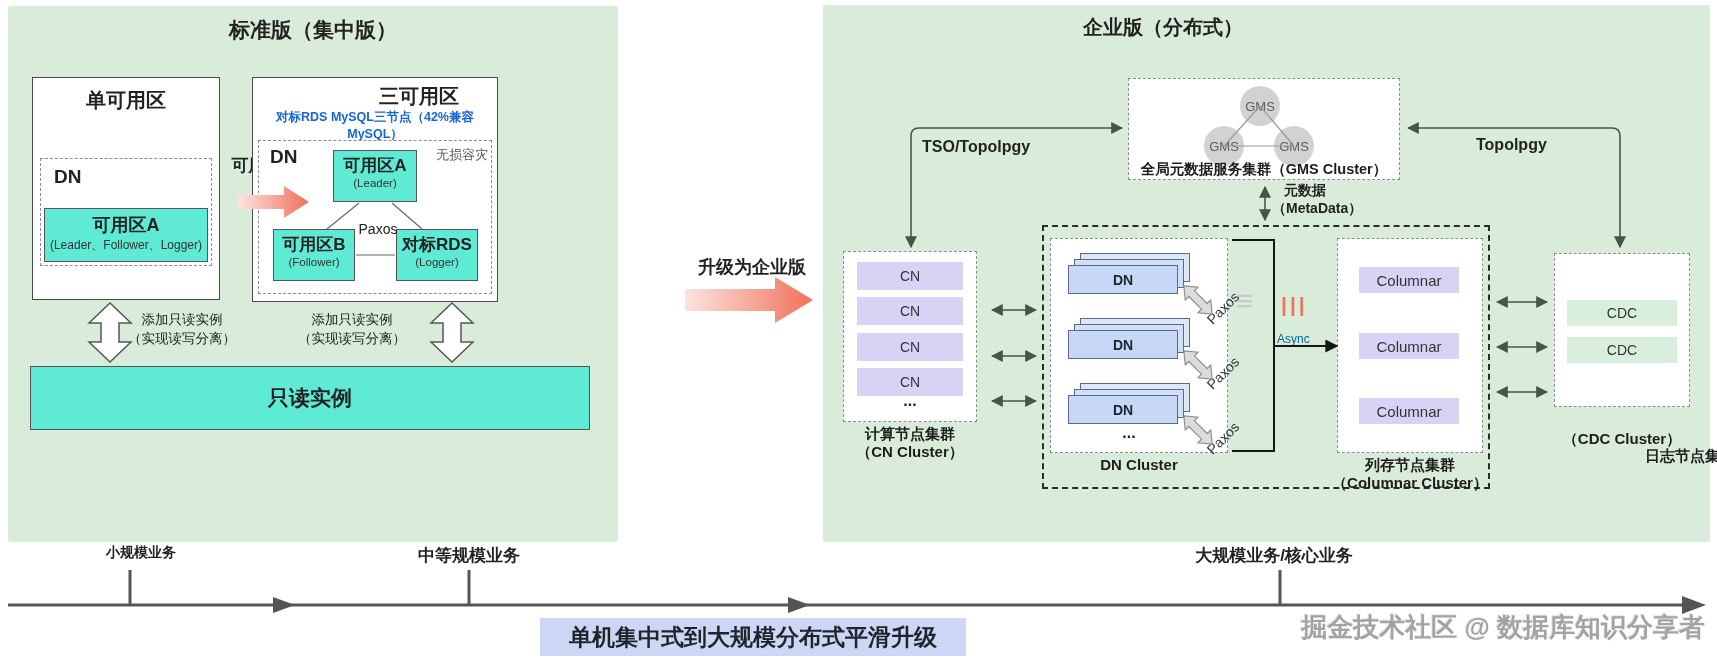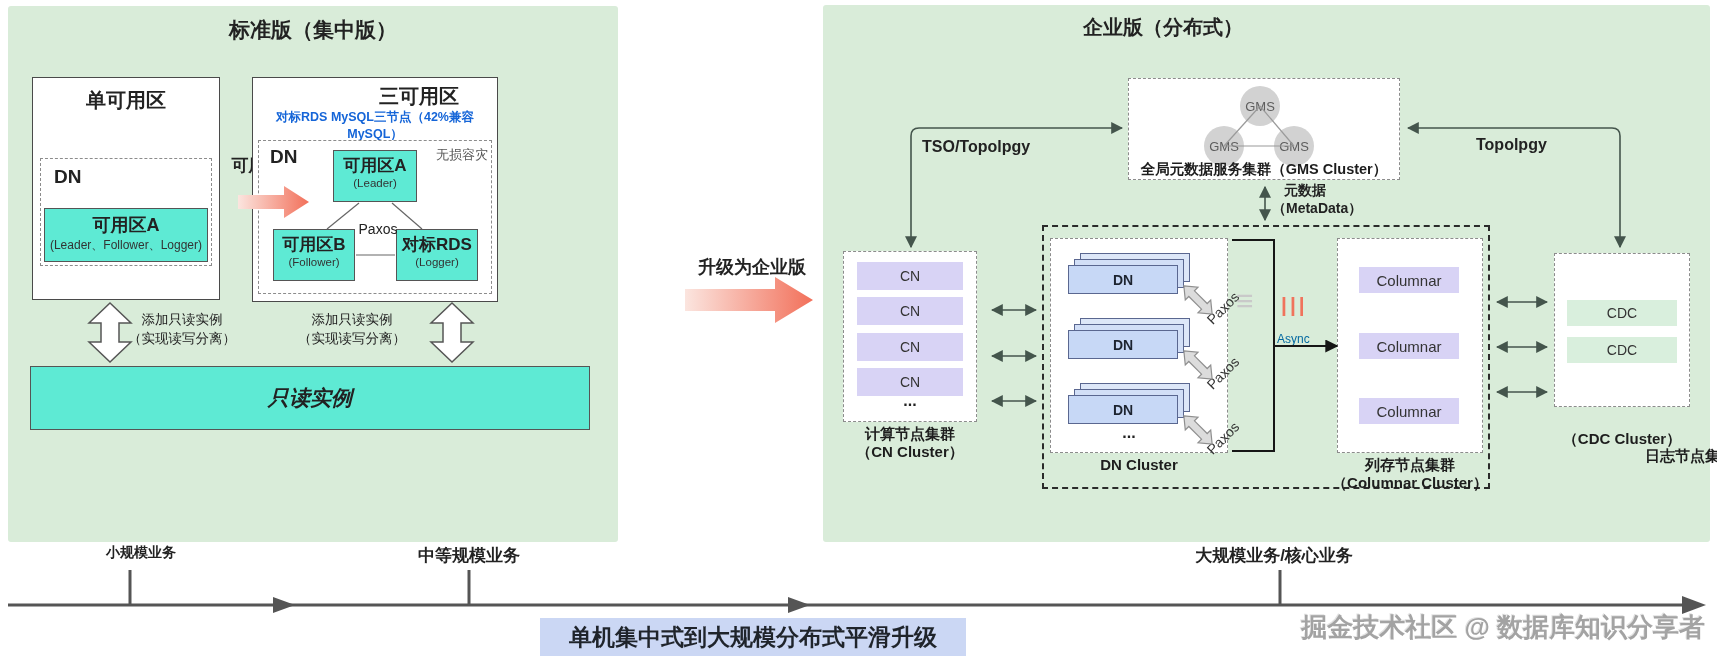--- a/index.html
+++ b/index.html
@@ -64,21 +64,21 @@
 
   <div class="abs ctr" style="left:126px;top:310px;width:112px;font-size:13.5px;line-height:19px;">
     <div>添加只读实例</div>
     <div>（实现读写分离）</div>
   </div>
   <div class="abs ctr" style="left:296px;top:310px;width:112px;font-size:13.5px;line-height:19px;">
     <div>添加只读实例</div>
     <div>（实现读写分离）</div>
   </div>
 
-  <div class="abs graybox" style="left:30px;top:366px;width:560px;height:64px;display:flex;align-items:center;justify-content:center;font-style:italic;">
+  <div class="abs graybox" style="left:30px;top:366px;width:560px;height:64px;display:flex;align-items:center;justify-content:center;">
     <span class="b" style="font-size:21px;">只读实例</span>
   </div>
 
   <div class="abs ctr b" style="left:662px;top:255px;width:180px;font-size:18px;">升级为企业版</div>
 
   <div class="abs panel" style="left:823px;top:5px;width:887px;height:537px;"></div>
   <div class="abs ctr b" style="left:823px;top:14px;width:680px;font-size:20px;">企业版（分布式）</div>
 
   <div class="abs dbox" style="left:1128px;top:78px;width:272px;height:102px;"></div>
   <div class="gmscircle" style="left:1240px;top:86px;">GMS</div>

